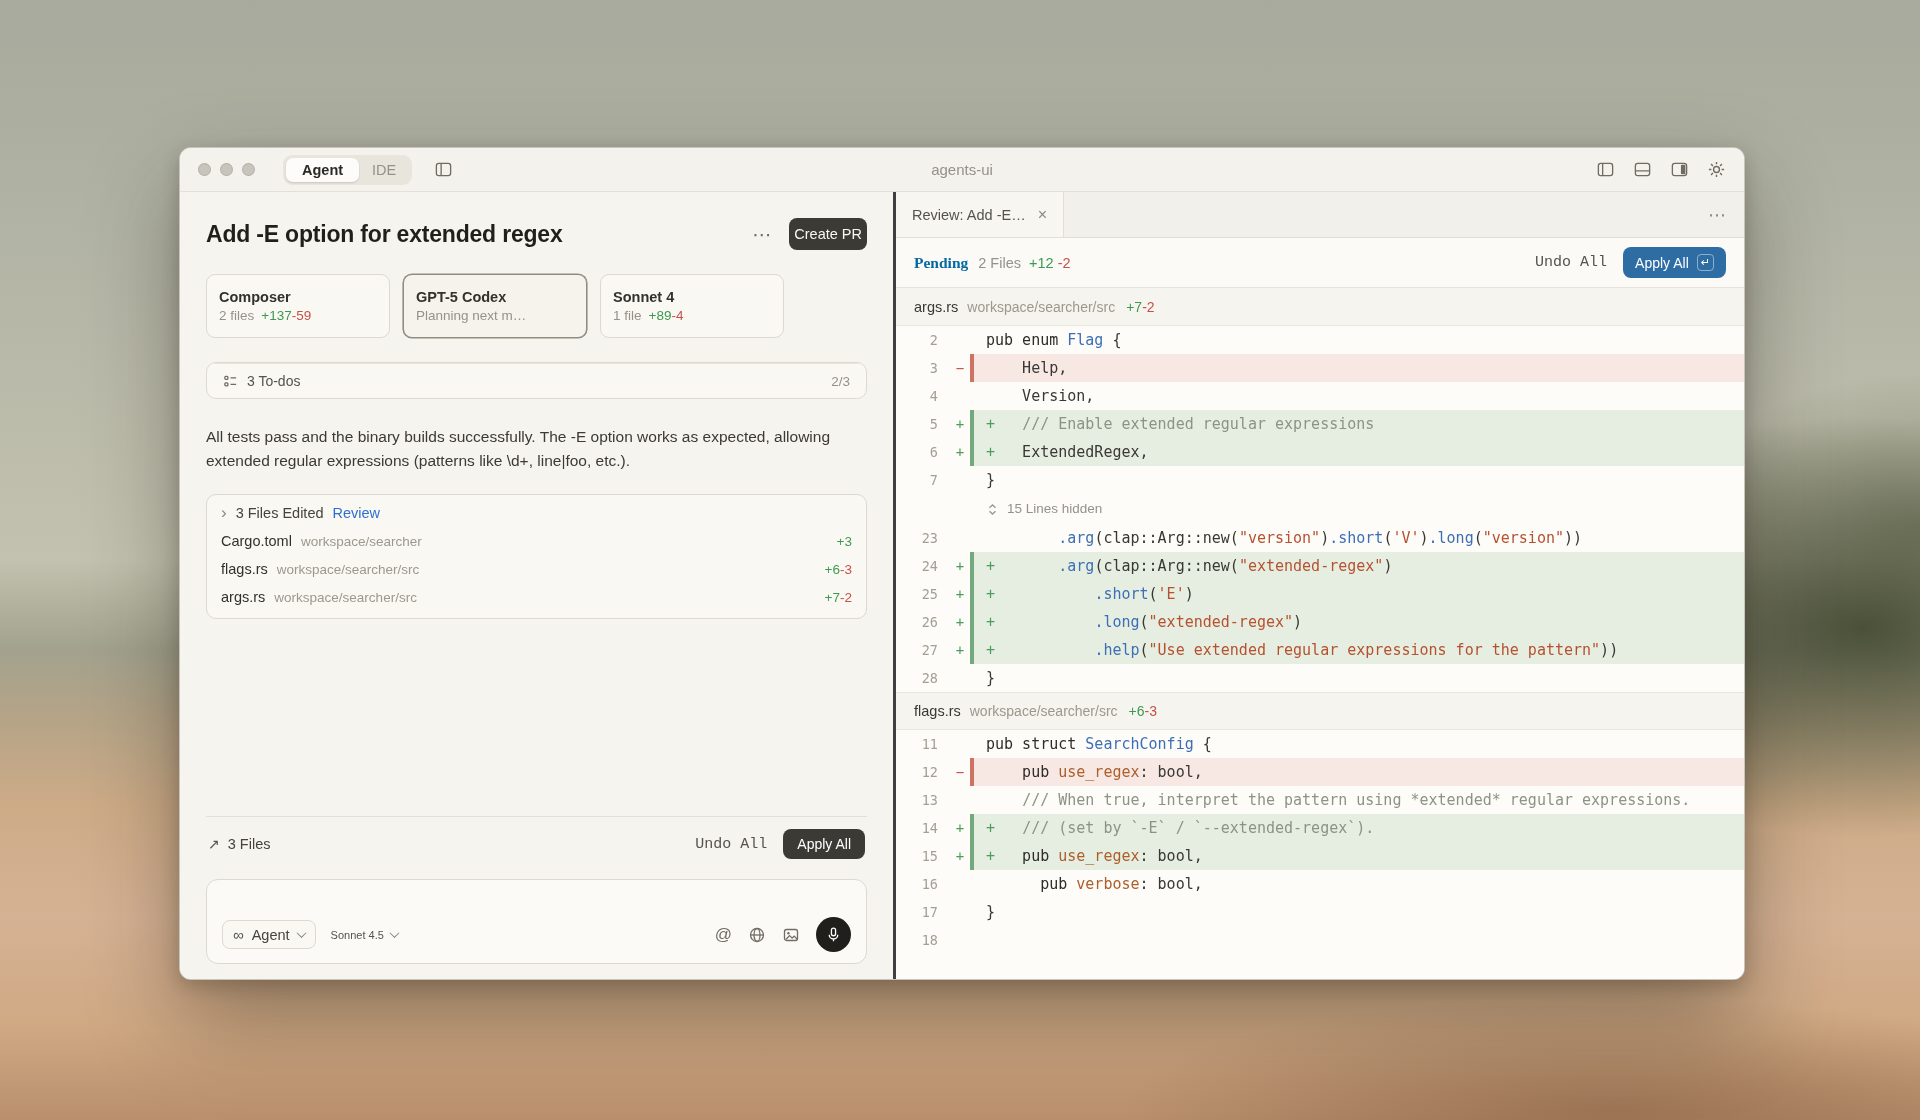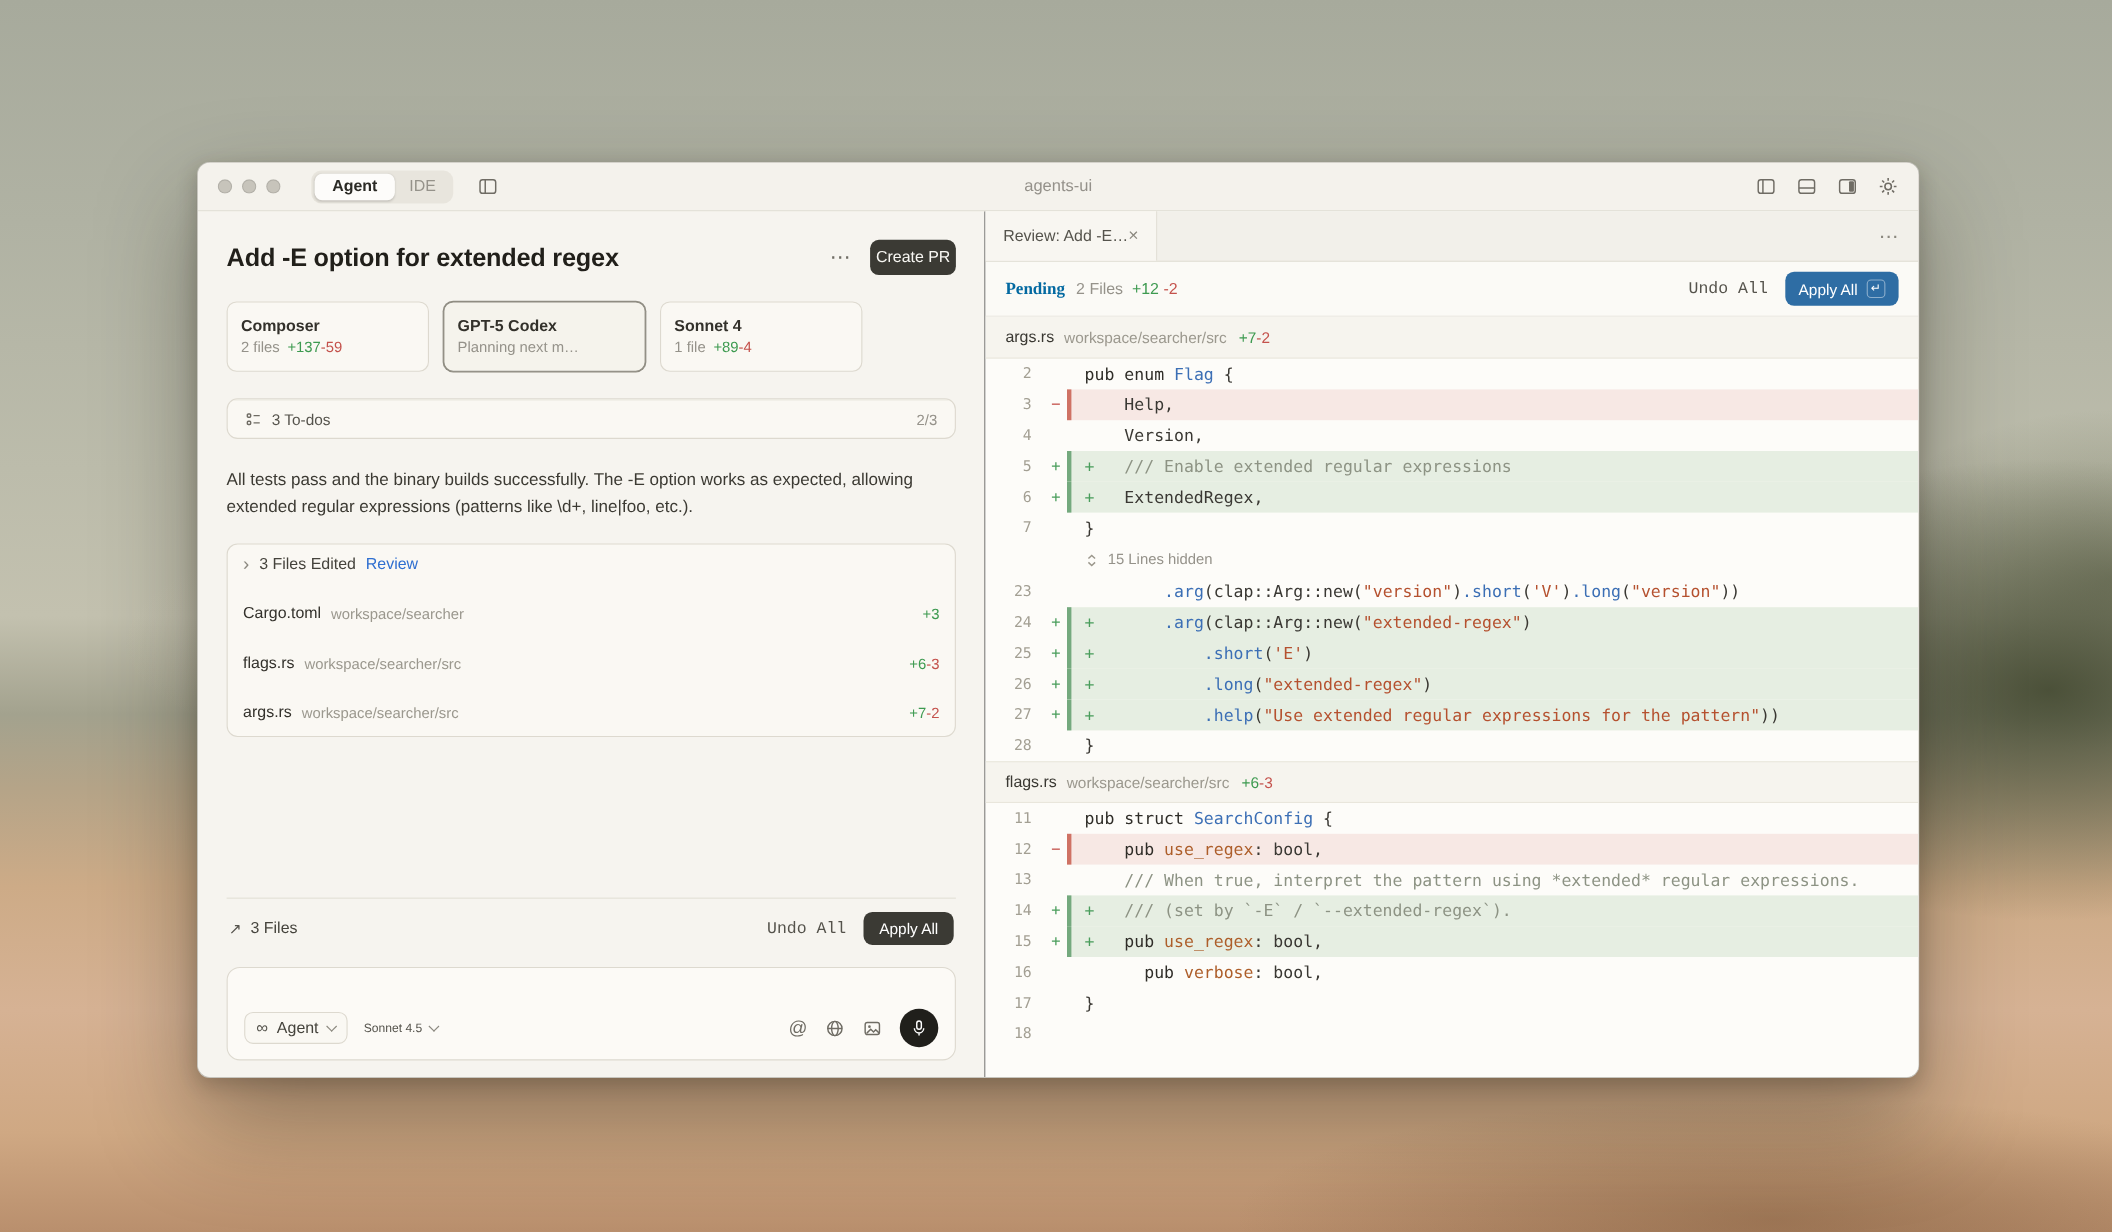--- a/index.html
+++ b/index.html
@@ -26,21 +26,21 @@
   .seg { border:none; background:transparent; font-family:inherit; font-size:14.5px; color:#95928a; padding:4px 13px; border-radius:7px; cursor:pointer; }
   .seg.active { background:#fdfcfa; color:#2b2a25; font-weight:600; padding:4px 16px; box-shadow:0 1px 2px rgba(0,0,0,.14); }
   .tb-toggle { margin-left:22px; display:flex; align-items:center; cursor:pointer; }
   .tb-title { position:absolute; left:50%; transform:translateX(-50%); color:#94918a; font-size:15px; }
   .tb-right { margin-left:auto; display:flex; align-items:center; gap:18px; }
   .tb-ic { display:flex; align-items:center; cursor:pointer; }
 
   
   .wbody { display:flex; height:788px; }
   .agent-panel { width:716px; flex:none; display:flex; flex-direction:column;
-    padding:26px 26px 16px 26px; border-right:1px solid #404040; background:#f6f4ef; }
+    padding:26px 26px 16px 26px; border-right:3px solid #404040; background:#f6f4ef; }
   .review-panel { flex:1; min-width:0; display:flex; flex-direction:column; background:#fcfbf8; }
 
   
   .ap-head { display:flex; align-items:center; gap:14px; }
   .ap-title { font-size:23px; font-weight:700; color:#211f1a; letter-spacing:-0.2px; flex:1; }
   .menu-btn { font-size:19px; color:#6f6c64; background:none; border:none; cursor:pointer; line-height:1; padding:2px 4px; }
   .create-pr { background:#3b3a34; color:#f8f7f3; border:none; border-radius:8px; padding:8px 5px; font-size:14.5px; font-family:inherit; cursor:pointer; }
   .branch-row { margin-top:9px; display:flex; align-items:center; gap:7px; font-size:14.5px; }
   .branch-name { color:#5f5d56; }
   .by { color:#a09d93; }
@@ -61,21 +61,21 @@
   .task-foot-label { font-size:14px; color:#55534c; }
   .task-progress { margin-left:auto; font-size:13.5px; color:#95928a; }
 
   .summary { margin-top:26px; font-size:15.5px; line-height:1.52; color:#3c3a33; padding-right:4px; }
 
   .files-card { margin-top:22px; border:1px solid #ddd9cf; border-radius:10px; background:#faf8f3; padding-bottom:7px; }
   .fc-head { display:flex; align-items:center; gap:9px; padding:9px 14px 6px 14px; cursor:pointer; }
   .fc-chev { color:#8b887f; font-size:17px; line-height:1; }
   .fc-label { font-size:14.5px; color:#45433c; }
   .fc-review { font-size:14.5px; color:#2f6fd0; cursor:pointer; }
-  .fe-row { display:flex; align-items:flex-end; padding:6px 14px; cursor:pointer;margin-top:17px; }
+  .fe-row { display:flex; align-items:flex-end; padding:6px 14px; cursor:pointer; }
   .fe-name { font-size:14.5px; color:#33312b; }
   .fe-path { font-size:13.5px; color:#9b988e; margin-left:9px; }
   .fe-stats { margin-left:auto; font-size:13.5px; }
 
   .bottom-group { margin-top:auto; }
   .apply-bar { border-top:1px solid #e3e0d6; padding:12px 2px 10px 2px; display:flex; align-items:center; }
   .ab-left { display:flex; align-items:center; gap:8px; font-size:14.5px; color:#45433c; }
   .ab-arrow { color:#55534c; font-size:14px; }
   .ab-right { margin-left:auto; display:flex; align-items:center; gap:16px; }
   .undo-txt { background:none; border:none; font-family:Liberation Mono, monospace; font-size:15px; color:#55534c; cursor:pointer; }
@@ -89,21 +89,21 @@
   .pill-inf { font-size:15px; color:#55534c; }
   .pill-label { font-size:14.5px; color:#45433c; }
   .chev { width:7px; height:7px; border-right:1.6px solid #8b887f; border-bottom:1.6px solid #8b887f; transform:rotate(45deg) translate(-1px,-1px); }
   .model-sel { display:flex; align-items:center; gap:7px; font-size:11px; color:#55534c; cursor:pointer; }
   .comp-icons { margin-left:auto; display:flex; align-items:center; gap:16px; }
   .at-icon { font-size:17px; color:#6f6c64; cursor:pointer; }
   .mic-btn { width:35px; height:35px; border-radius:50%; background:#201f1b; display:flex; align-items:center; justify-content:center; border:none; cursor:pointer; }
 
   
   .tabbar { height:46px; background:#f2f0ea; border-bottom:1px solid #e2dfd5; display:flex; align-items:center; position:relative; flex:none; }
-  .tab { height:100%; display:flex; align-items:center; padding:0 16px; background:#f8f6f1; border-right:1px solid #e2dfd5; cursor:pointer; }
+  .tab { height:100%; display:flex; align-items:center; gap:12px; padding:0 16px; background:#f8f6f1; border-right:1px solid #e2dfd5; cursor:pointer; }
   .tab-label { font-size:14.5px; color:#55534c; }
   .tab-close { color:#8b887f; font-size:16px; cursor:pointer; }
   .tab-menu { position:absolute; right:18px; color:#8b887f; font-size:18px; cursor:pointer; background:none; border:none; }
 
   .review-toolbar { height:50px; display:flex; align-items:center; padding:0 18px; border-bottom:1px solid #e7e4db; background:#fbfaf6; flex:none; }
   .rt-pending { font-size:15.5px; font-weight:600; color:#0369a1;font-family:Liberation Serif, serif; }
   .rt-files { font-size:14.5px; color:#95928a; margin-left:10px; }
   .rt-stats { font-size:14.5px; margin-left:8px; }
   .rt-right { margin-left:auto; display:flex; align-items:center; gap:16px; }
   .apply-blue { background:#2e6da4; color:#fff; border:none; border-radius:8px; padding:7px 12px; font-size:14px; font-family:inherit; display:flex; align-items:center; gap:8px; cursor:pointer; }

